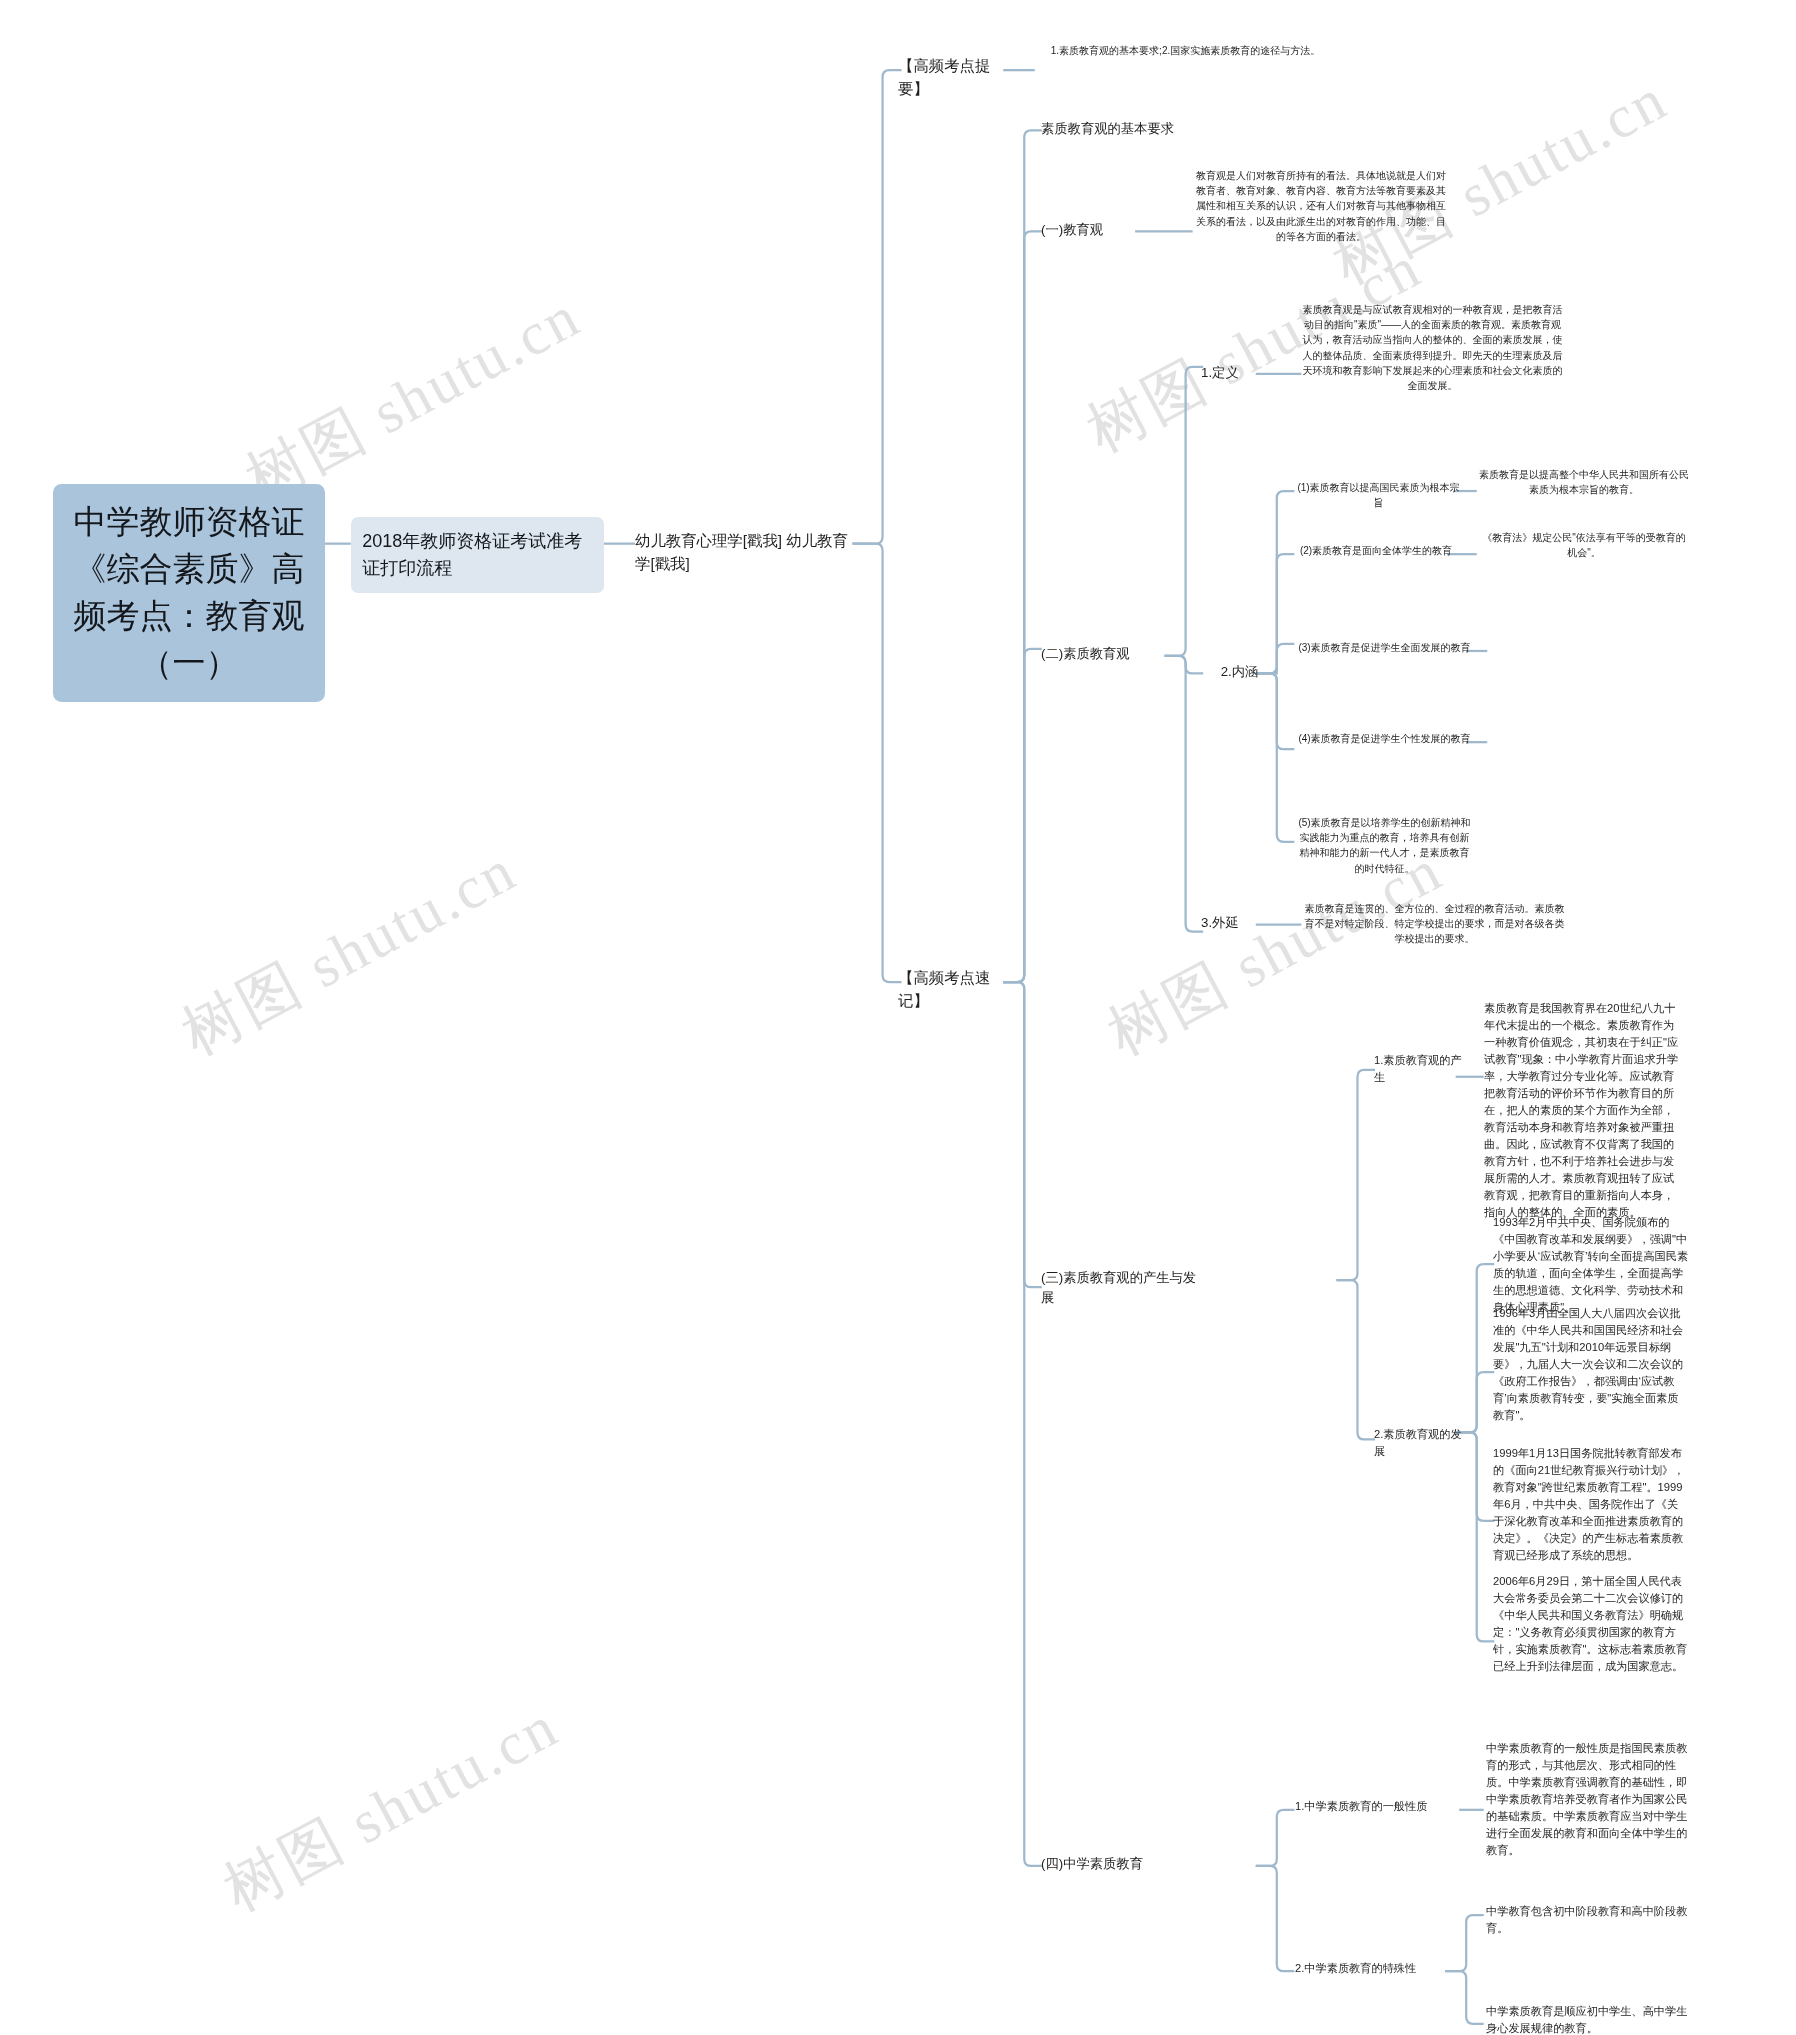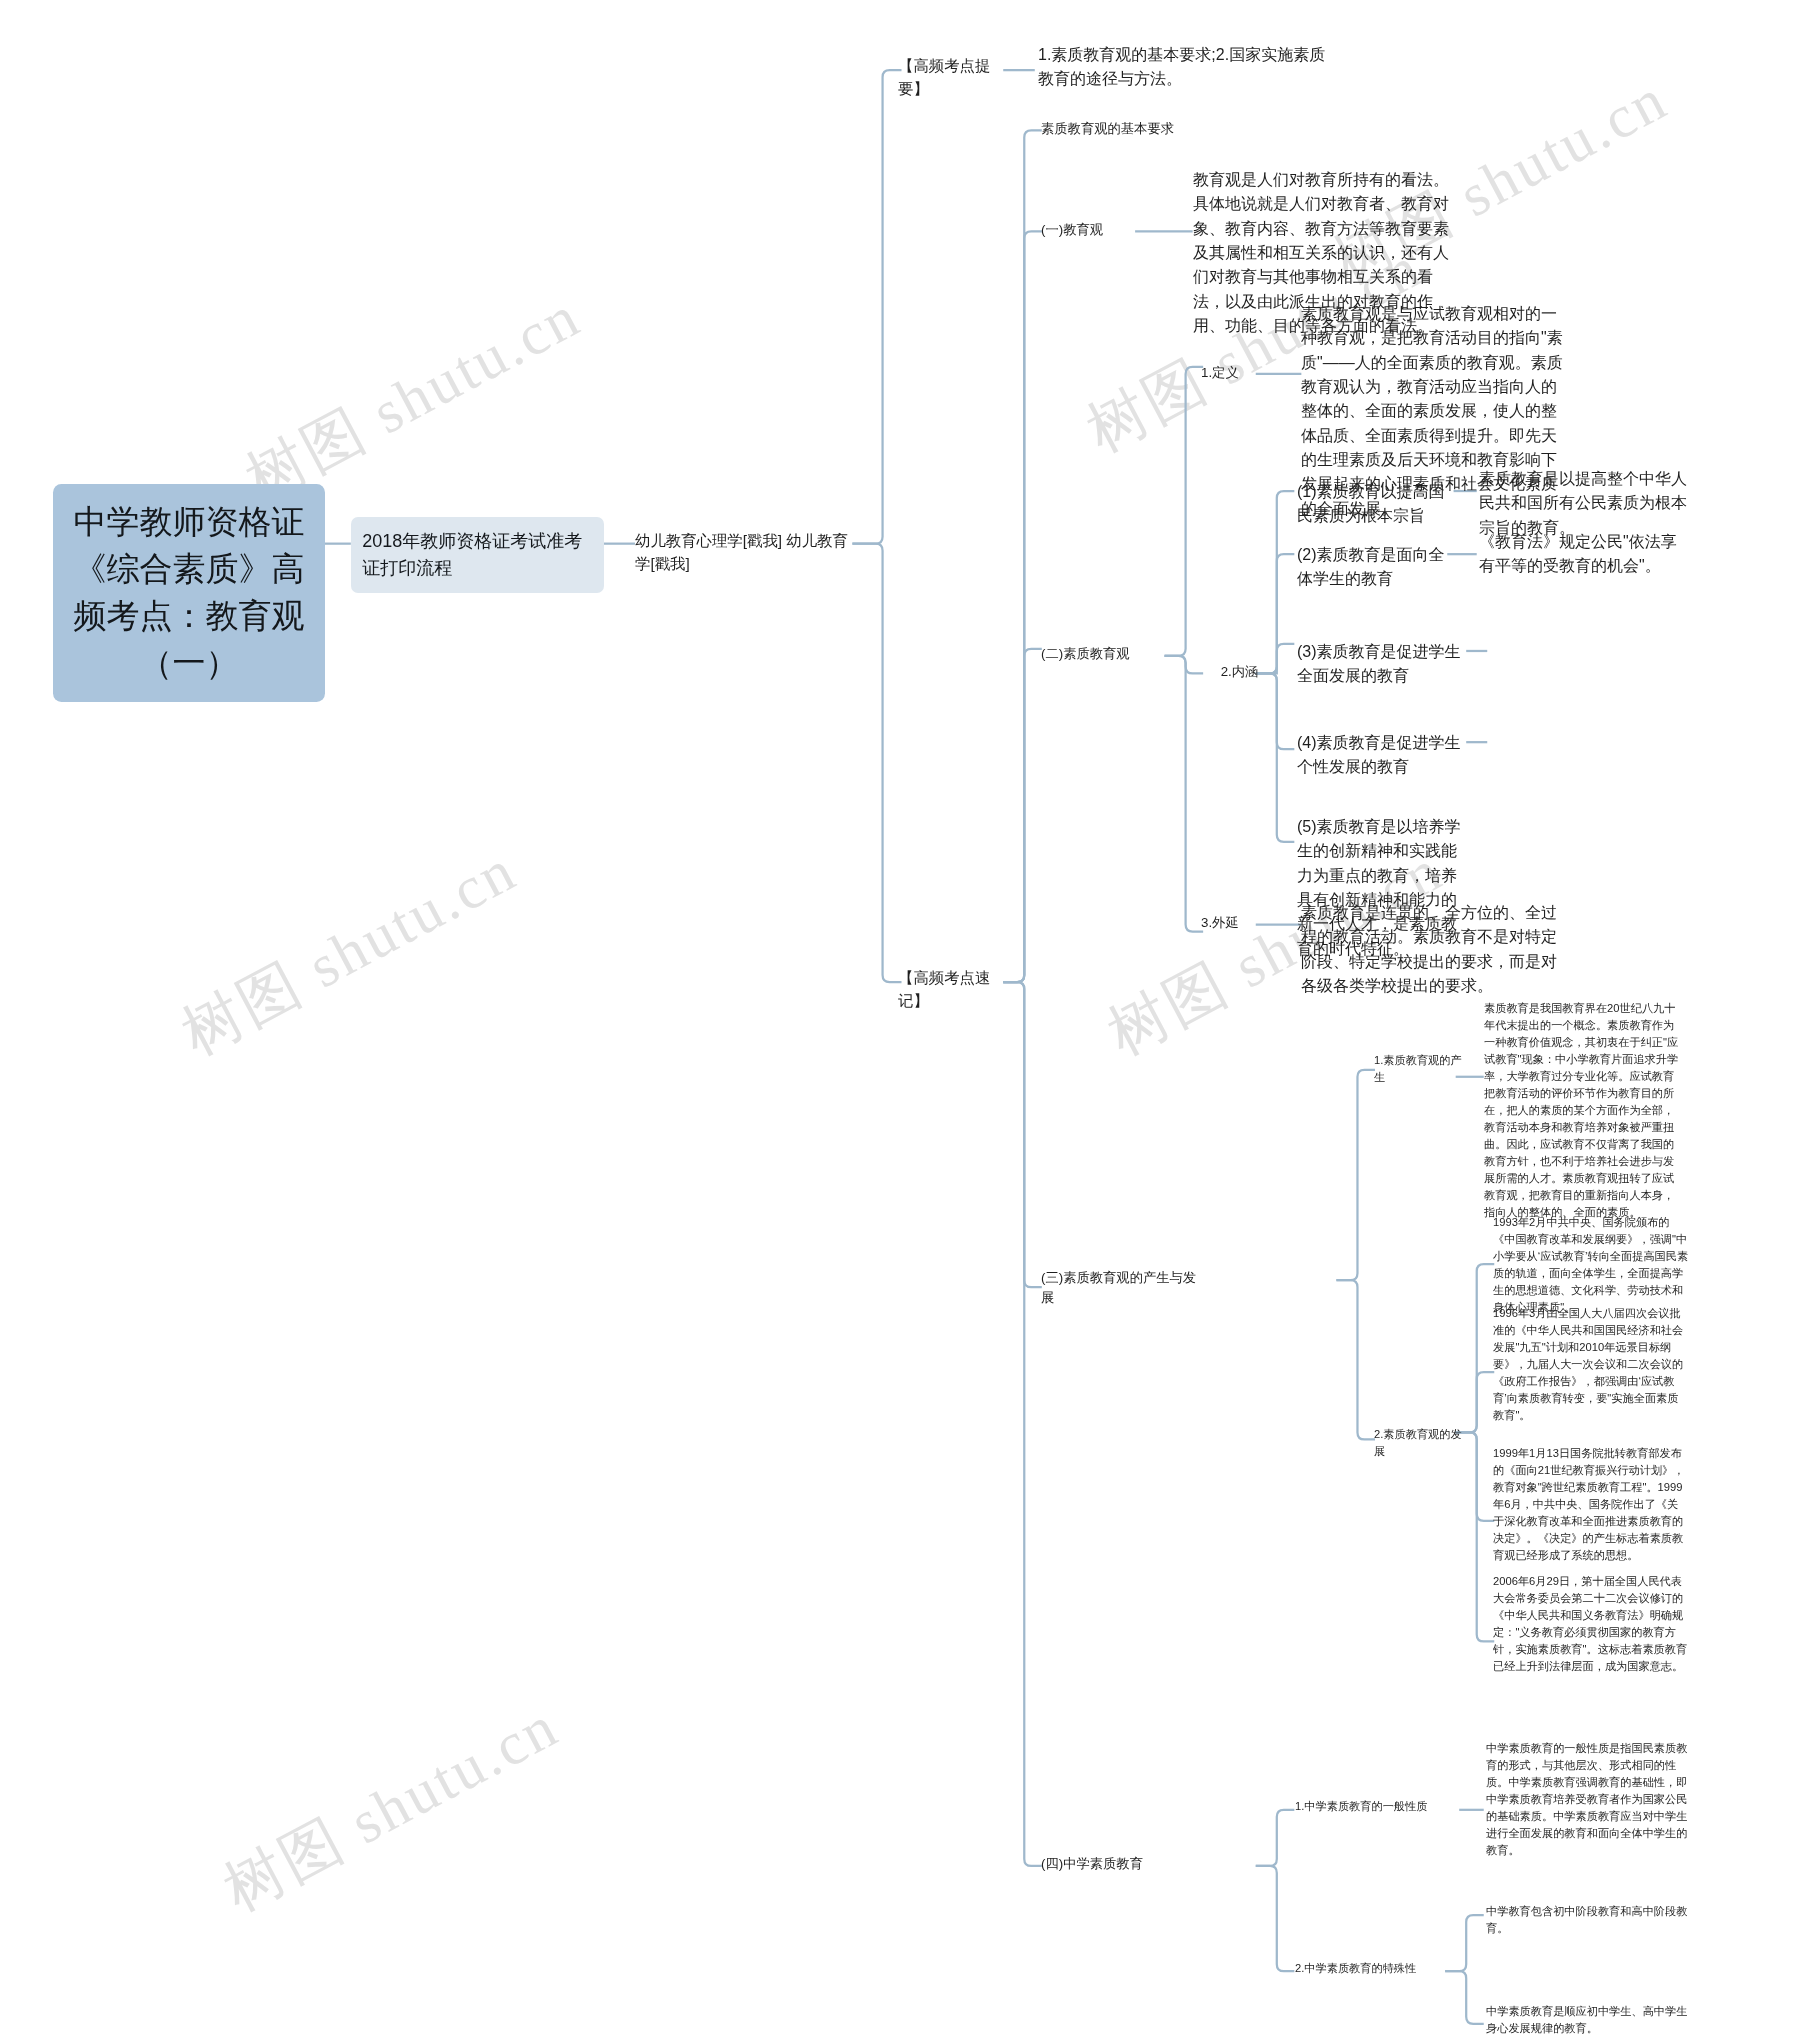--- a/index.html
+++ b/index.html
@@ -52,21 +52,21 @@
   }
   .lvl2{
     background:#dee7ef;
     border-radius:7px;
     color:#14181c;
     font-size:18px;
     padding:11.2px 11.2px;
   }
   .plain-md{font-size:15.4px;}
   .plain-sm{font-size:13.3px;}
-  .para{font-size:16px;line-height:1.52;}
+  .para{font-size:10px;line-height:1.52;text-align:center;}
   .para-sm{font-size:11.2px;line-height:1.52;}
 </style>
 </head>
 <body>
 
 <div id="canvas">
 
   <div class="wm" style="left:232px;top:449px;">树图 shutu.cn</div>
   <div class="wm" style="left:1319px;top:232px;">树图 shutu.cn</div>
   <div class="wm" style="left:1073px;top:400px;">树图 shutu.cn</div>

